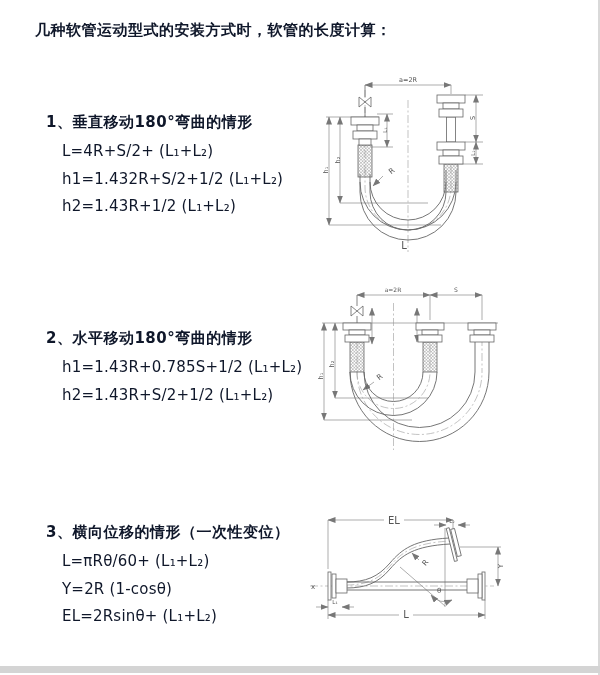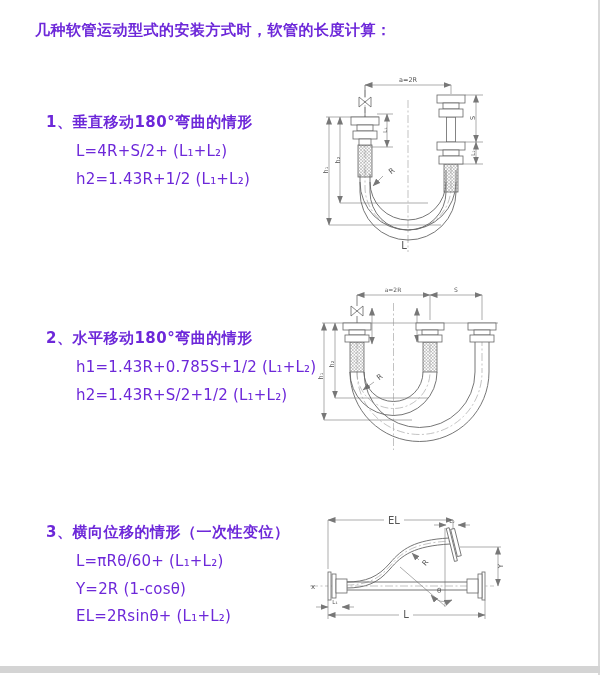--- a/index.html
+++ b/index.html
@@ -1,38 +1,39 @@
 <!DOCTYPE html>
 <html><head>
 <meta charset="utf-8">
 <style>
   html,body{margin:0;padding:0;background:#fff;}
   .page{position:relative;width:600px;height:675px;background:#ffffff;overflow:hidden;
-        font-family:"DejaVu Sans","Liberation Sans",sans-serif;color:#6d28d9;}
+        font-family:"DejaVu Sans","Liberation Sans",sans-serif;color:#0f172a;}
   .title{position:absolute;left:35px;top:21px;font-size:15px;font-weight:700;letter-spacing:.5px;}
   .section{position:absolute;left:46px;}
   .heading{font-size:15px;font-weight:700;letter-spacing:.5px;line-height:20px;margin:0 8px 6px 0;}
-  .formula{margin-left:30px;font-size:15px;line-height:27.5px;letter-spacing:.2px;}
+  .formula{margin-left:16px;font-size:15px;line-height:27.5px;letter-spacing:.2px;}
   .s1{top:112px;} .s2{top:328px;} .s3{top:522px;}
   .d{position:absolute;}
   .d1{left:313px;top:70px;} .d2{left:300px;top:278px;} .d3{left:298px;top:503px;}
   svg text{fill:#555;font-family:"DejaVu Sans","Liberation Sans",sans-serif;}
   .edge-right{position:absolute;right:0;top:0;width:2px;height:100%;background:#d9d9d9;}
   .edge-bottom{position:absolute;left:0;bottom:2px;width:100%;height:7px;background:#d4d4d4;}
 </style>
 </head>
 <body>
 
 <div class="page">
 
   <div class="title">几种软管运动型式的安装方式时，软管的长度计算：</div>
 
   <div class="section s1">
     <div class="heading">1、垂直移动180°弯曲的情形</div>
     <div class="formula">L=4R+S/2+ (L₁+L₂)</div>
+    <div class="formula">h1=1.432R+S/2+1/2 (L₁+L₂)</div>
     <div class="formula">h2=1.43R+1/2 (L₁+L₂)</div>
   </div>
 
   <div class="section s2">
     <div class="heading">2、水平移动180°弯曲的情形</div>
     <div class="formula">h1=1.43R+0.785S+1/2 (L₁+L₂)</div>
     <div class="formula">h2=1.43R+S/2+1/2 (L₁+L₂)</div>
   </div>
 
   <div class="section s3">

